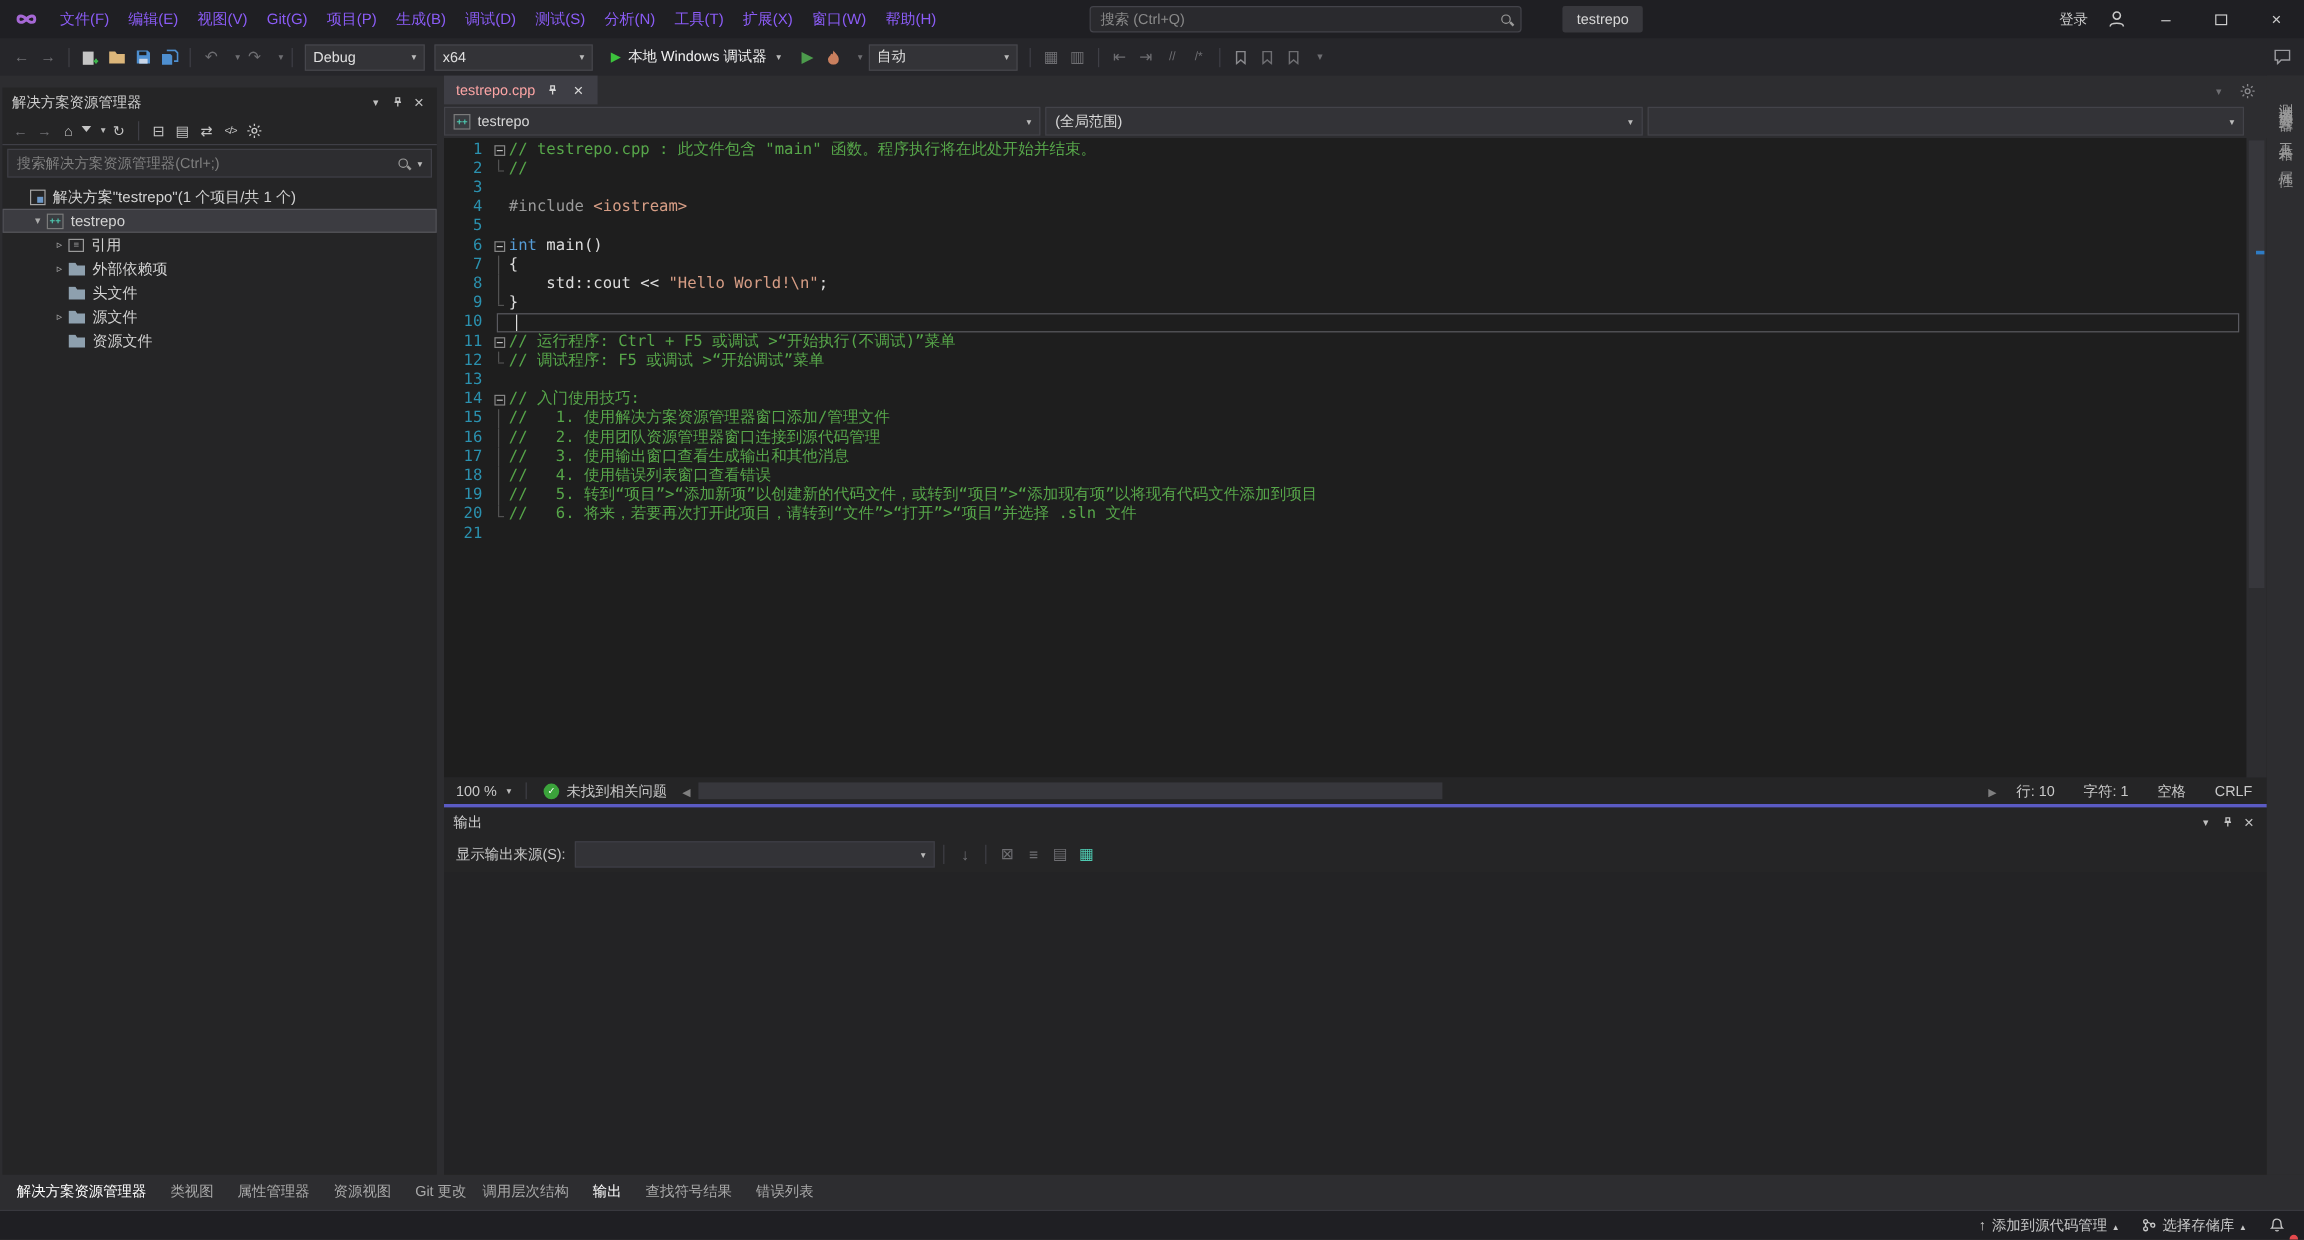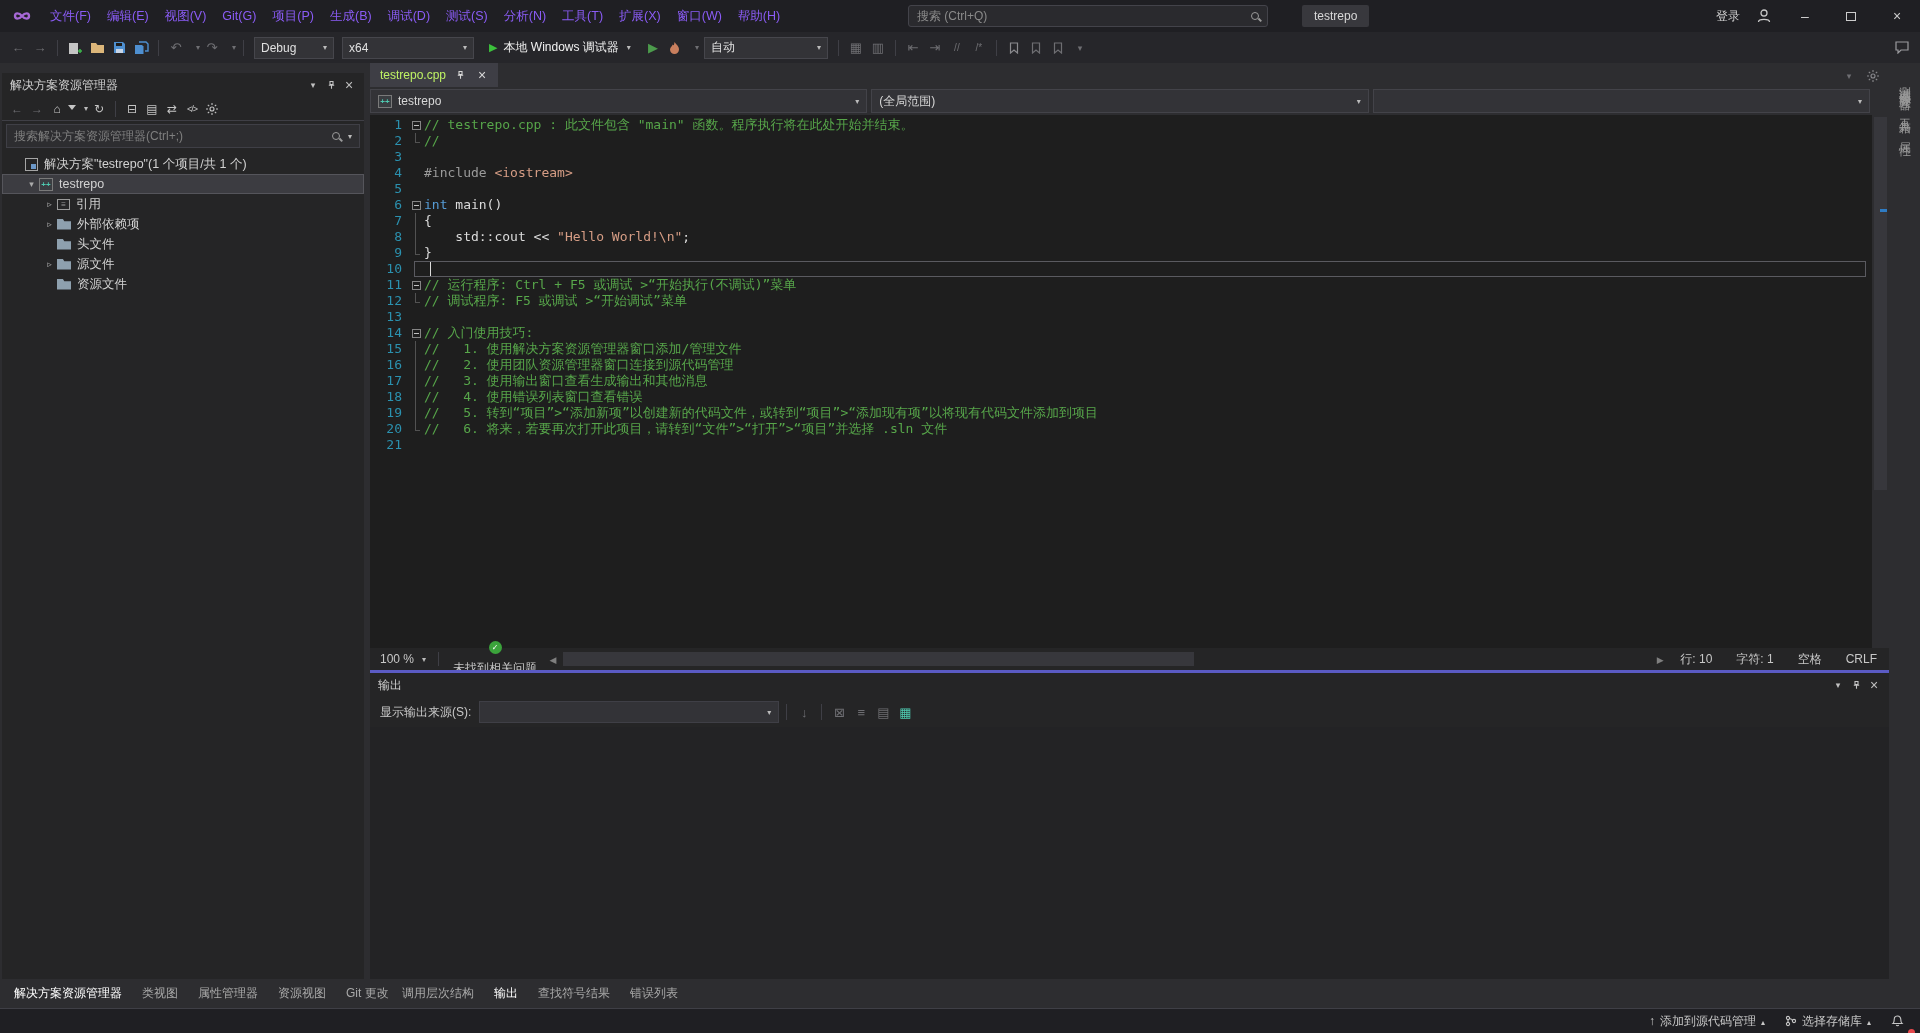--- a/index.html
+++ b/index.html
@@ -74,21 +74,21 @@
   .ic-solution::after{content:"";position:absolute;right:1px;bottom:1px;width:5px;height:5px;background:#6C98C8;}
   .ic-project{width:14px;height:13px;background:#3A3D41;border:1px solid #7A7A7A;color:#4EC9B0;font-size:8px;line-height:11px;text-align:center;font-weight:bold;}
   .ic-project::after{content:"++";}
   .ic-refs{width:13px;height:11px;border:1px solid #9A9A9A;color:#9A9A9A;font-size:8px;line-height:9px;text-align:center;}
   .ic-refs::after{content:"≡";}
   .ic-folder{width:14px;height:11px;background:#8EA0AE;clip-path:polygon(0 0,40% 0,52% 25%,100% 25%,100% 100%,0 100%);}
 
   
   .center-col{flex:1;display:flex;flex-direction:column;min-width:0;}
   .tabstrip{height:24px;display:flex;align-items:flex-end;flex:none;}
-  .doc-tab{height:24px;background:#3E3E45;color:#bef264;display:flex;align-items:center;padding:0 8px 0 10px;font-size:12px;margin-left:3px;}
+  .doc-tab{height:24px;background:#3E3E45;color:#fca5a5;display:flex;align-items:center;padding:0 8px 0 10px;font-size:12px;margin-left:3px;}
   .doc-tab .tico{min-width:16px;height:16px;font-size:11px;margin-left:6px;color:#D8D8D8;}
   .tabstrip-right{margin-left:auto;display:flex;align-items:center;gap:4px;padding-right:6px;}
   .navbar{height:24px;margin:2px 3px 2px 3px;display:flex;gap:4px;padding-right:16px;flex:none;}
   .nav-dd{flex:1;height:24px;background:#333337;border:1px solid #434349;display:flex;align-items:center;padding:0 7px;color:#D8D8D8;font-size:12px;}
   .nav-dd .lab{flex:1;white-space:nowrap;overflow:hidden;}
   .nav-dd .ticon{margin-right:6px;}
 
   
   .code-wrap{flex:1;display:flex;min-height:0;margin-left:3px;background:#1E1E1E;}
   .code-lines{flex:1;padding-top:2px;font-family:"DejaVu Sans Mono",monospace;font-size:13px;overflow:hidden;}
@@ -106,21 +106,21 @@
   .line-current::after{content:"";position:absolute;left:44px;right:6px;top:0;bottom:0;border:1px solid #5A5A60;}
   .line-current::before{content:"";position:absolute;left:60px;top:1px;bottom:1px;width:1px;background:#DCDCDC;}
   .vscroll{width:17px;flex:none;background:#2D2D30;position:relative;}
   .vthumb{position:absolute;left:2px;right:2px;top:2px;height:70%;background:#37373C;}
   .vmark-caret{position:absolute;left:8px;right:2px;top:94px;height:3px;background:#2F7CC4;}
 
   
   .ed-statusrow{height:22px;background:#252526;display:flex;align-items:center;flex:none;margin-left:3px;color:#C8C8C8;font-size:12px;}
   .zoom{display:flex;align-items:center;padding:0 6px 0 10px;}
   .vsep{width:1px;height:14px;background:#3F3F46;margin:0 6px;flex:none;}
-  .health{display:flex;align-items:center;gap:6px;padding:0 8px;flex-direction:column;}
+  .health{display:flex;align-items:center;gap:6px;padding:0 8px;}
   .hdot{width:13px;height:13px;border-radius:50%;background:#3BA33B;display:inline-flex;align-items:center;justify-content:center;color:#FFFFFF;font-size:8px;}
   .hdot::before{content:"✓";}
   .hsc-btn{width:16px;text-align:center;color:#7F7F7F;}
   .hsc-track{flex:1;height:100%;position:relative;margin:0 2px;}
   .hsc-thumb{position:absolute;left:0;top:4px;bottom:4px;width:58%;background:#37373C;}
   .ed-pos{display:flex;align-items:center;gap:0;}
   .ed-pos span{padding:0 12px;white-space:nowrap;}
 
   
   .splitter{height:3px;background:#5B5BC4;flex:none;margin-left:3px;}
@@ -244,21 +244,21 @@
           <path d="M5 1 h7 l2 2 v7 h-3" fill="none" stroke="#4E8FD0" stroke-width="1.4"></path>
           <path d="M1 4 h7 l1.5 1.5 V13 H1 z" fill="#4E8FD0"></path>
         </svg>
     </span>
     <span class="tsep"></span>
     <span class="tico dim g-undo"></span>
       <span class="caret dim">▾</span>
     <span class="tico dim g-redo"></span>
       <span class="caret dim">▾</span>
     <span class="tsep"></span>
-    <span class="tsel" style="width:80px">
+    <span class="tsel" style="width:100px">
       <span class="lab">Debug</span>
         <span class="caret">▾</span>
     </span>
     <span class="tsel" style="width:132px">
       <span class="lab">x64</span>
         <span class="caret">▾</span>
     </span>
     <span class="runbtn">
       <span class="play">▶</span>
       <span>本地 Windows 调试器</span>

